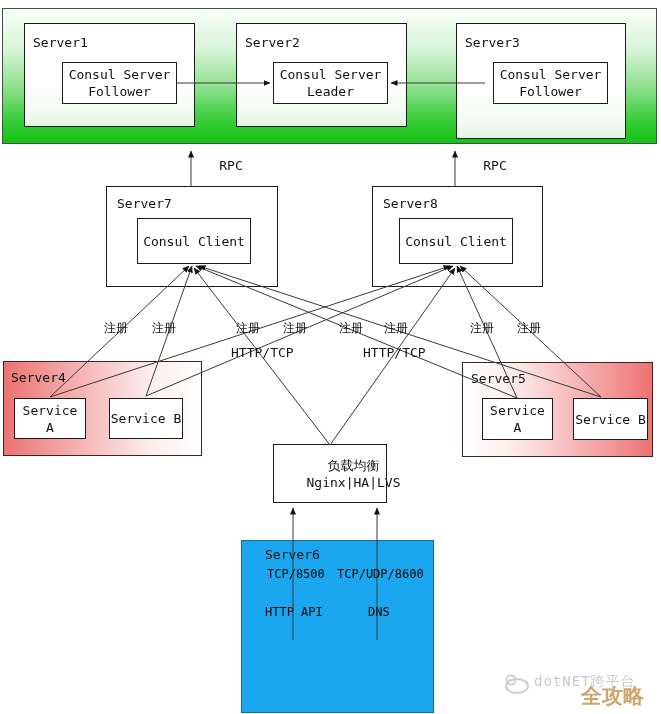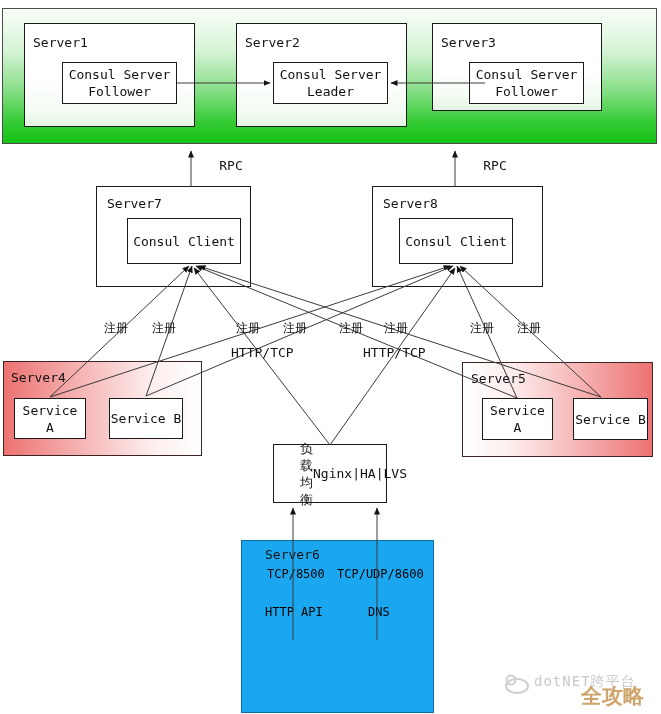--- a/index.html
+++ b/index.html
@@ -27,21 +27,21 @@
   }
   .srv-label{position:absolute;left:8px;top:11px;font-size:13px;white-space:nowrap;}
   .node{
     position:absolute;border:1px solid #1a1a1a;background:#fff;box-sizing:border-box;
     display:flex;flex-direction:column;align-items:center;justify-content:center;
     font-size:13px;line-height:17px;text-align:center;
   }
   .host4{background:linear-gradient(90deg,var(--host-red) 0%,#f6b6b6 40%,#fdeeee 75%,#ffffff 100%);border-color:#3d2323;}
   .host5{background:linear-gradient(270deg,var(--host-red) 0%,#f6b6b6 40%,#fdeeee 75%,#ffffff 100%);border-color:#3d2323;}
   .svc{font-size:13px;}
-  .lb{display:flex;align-items:center;justify-content:center;font-size:13px;line-height:17px;}
+  .lb{display:flex;flex-direction:column;align-items:center;justify-content:center;font-size:13px;line-height:17px;}
   .s6{background:var(--server6-blue);border-color:#0c6fa6;}
   .s6 .tag{position:absolute;font-size:12px;white-space:nowrap;color:#000000;}
   .floating-label{position:absolute;font-size:12px;white-space:nowrap;z-index:4;color:#161616;}
   .rpc{width:30px;text-align:center;margin-left:40px;}
   svg.wires{position:absolute;left:0;top:0;z-index:3;pointer-events:none;}
   .layer-boxes{z-index:2;padding-left:47px;}
   .watermark{position:absolute;z-index:5;}
   .wm-brand{position:absolute;left:534px;top:673px;font-size:14px;color:var(--wm-gray);letter-spacing:1px;white-space:nowrap;}
   .wm-badge{position:absolute;left:561px;top:682px;font-size:21px;font-weight:bold;color:var(--wm-tan);white-space:nowrap;
             text-shadow:0 0 2px #fff;margin-left:20px;}
@@ -60,29 +60,29 @@
       <div>Follower</div>
     </div>
   </div>
   <div class="box cluster-server layer-boxes" style="left:236px;top:23px;width:171px;height:104px;">
     <div class="srv-label">Server2</div>
     <div class="node" style="left:36px;top:38px;width:115px;height:42px;">
       <div>Consul Server</div>
       <div>Leader</div>
     </div>
   </div>
-  <div class="box cluster-server layer-boxes" style="left:432px;top:23px;width:170px;height:88px;">
+  <div class="box cluster-server layer-boxes" style="left:456px;top:23px;width:170px;height:116px;">
     <div class="srv-label">Server3</div>
     <div class="node" style="left:36px;top:38px;width:115px;height:42px;">
       <div>Consul Server</div>
       <div>Follower</div>
     </div>
   </div>
 
-  <div class="box layer-boxes" style="left:96px;top:186px;width:155px;height:101px;">
+  <div class="box layer-boxes" style="left:106px;top:186px;width:172px;height:101px;">
     <div class="srv-label" style="top:9px;left:10px;">Server7</div>
     <div class="node" style="left:30px;top:31px;width:114px;height:46px;">
       <div>Consul Client</div>
     </div>
   </div>
   <div class="box layer-boxes" style="left:372px;top:186px;width:171px;height:101px;">
     <div class="srv-label" style="top:9px;left:10px;">Server8</div>
     <div class="node" style="left:26px;top:31px;width:114px;height:46px;">
       <div>Consul Client</div>
     </div>

